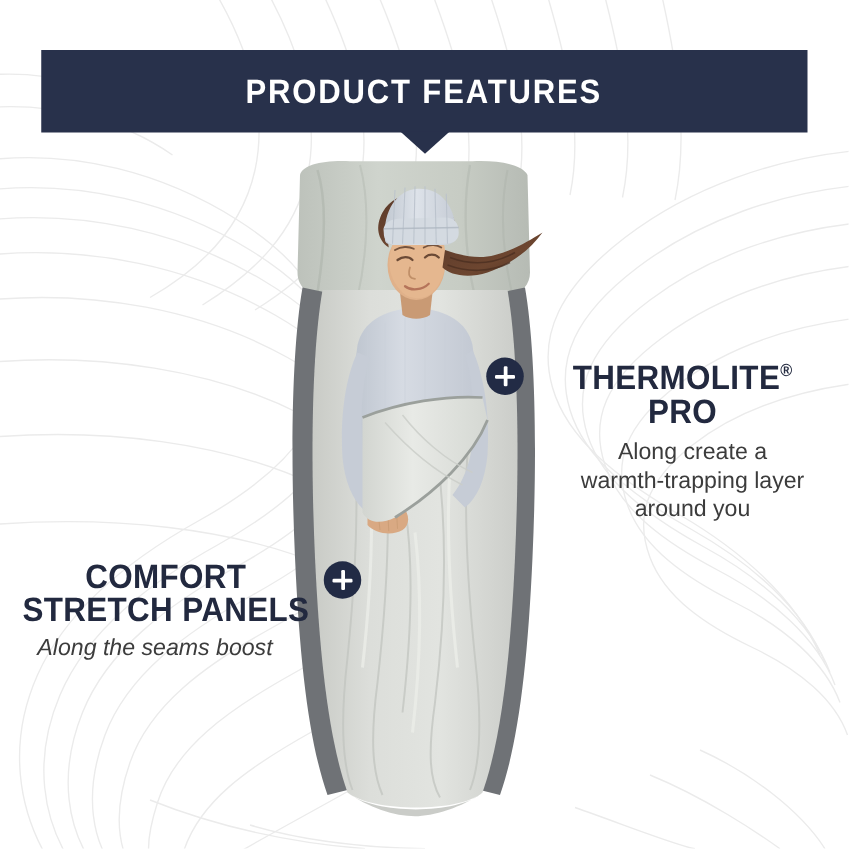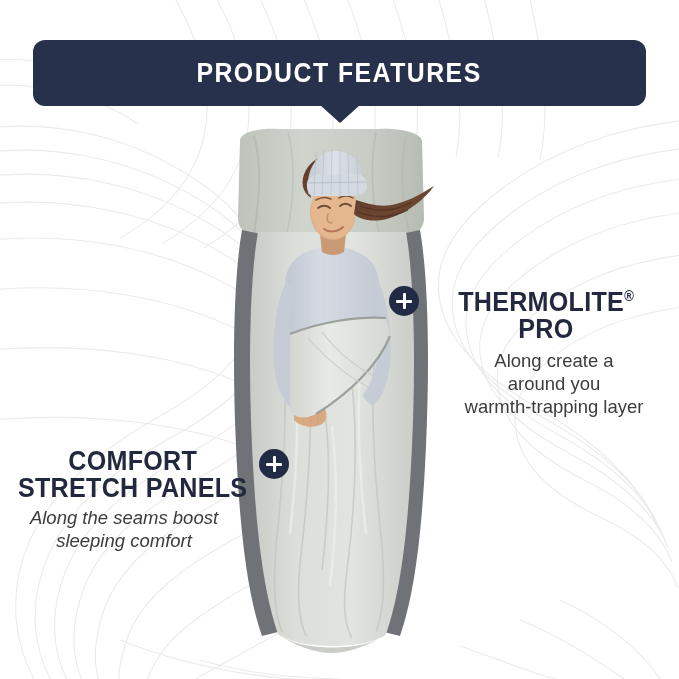--- a/index.html
+++ b/index.html
@@ -28,21 +28,21 @@
   }
 
   
   #header-banner {
     position: absolute;
     left: 33px;
     top: 40px;
     width: 613px;
     height: 66px;
     background: #28314b;
-    border-radius: 12px;
+    border-radius: 0;
     z-index: 5;
     display: flex;
     align-items: center;
     justify-content: center;
   }
   #header-title {
     color: #ffffff;
     font-family: "Liberation Sans Narrow", "Liberation Sans", sans-serif;
     font-size: 27px;
     font-weight: bold;
@@ -328,28 +328,27 @@
   </div>
 
   <div class="plus-badge" id="badge-thermolite"></div>
   <div class="callout" id="callout-thermolite">
     <div class="callout-heading">
       <span>THERMOLITE</span><span class="reg-mark">®</span>
     </div>
     <div class="callout-heading">PRO</div>
     <div class="callout-body">
       <div>Along create a</div>
+      <div>warmth-trapping layer</div>
       <div>around you</div>
-      <div>warmth-trapping layer</div>
     </div>
   </div>
 
   <div class="plus-badge" id="badge-comfort"></div>
   <div class="callout" id="callout-comfort">
     <div class="callout-heading">COMFORT</div>
     <div class="callout-heading">STRETCH PANELS</div>
     <div class="callout-body">
       <div>Along the seams boost</div>
-      <div>sleeping comfort</div>
     </div>
   </div>
 
 </div>
 
 </body></html>

